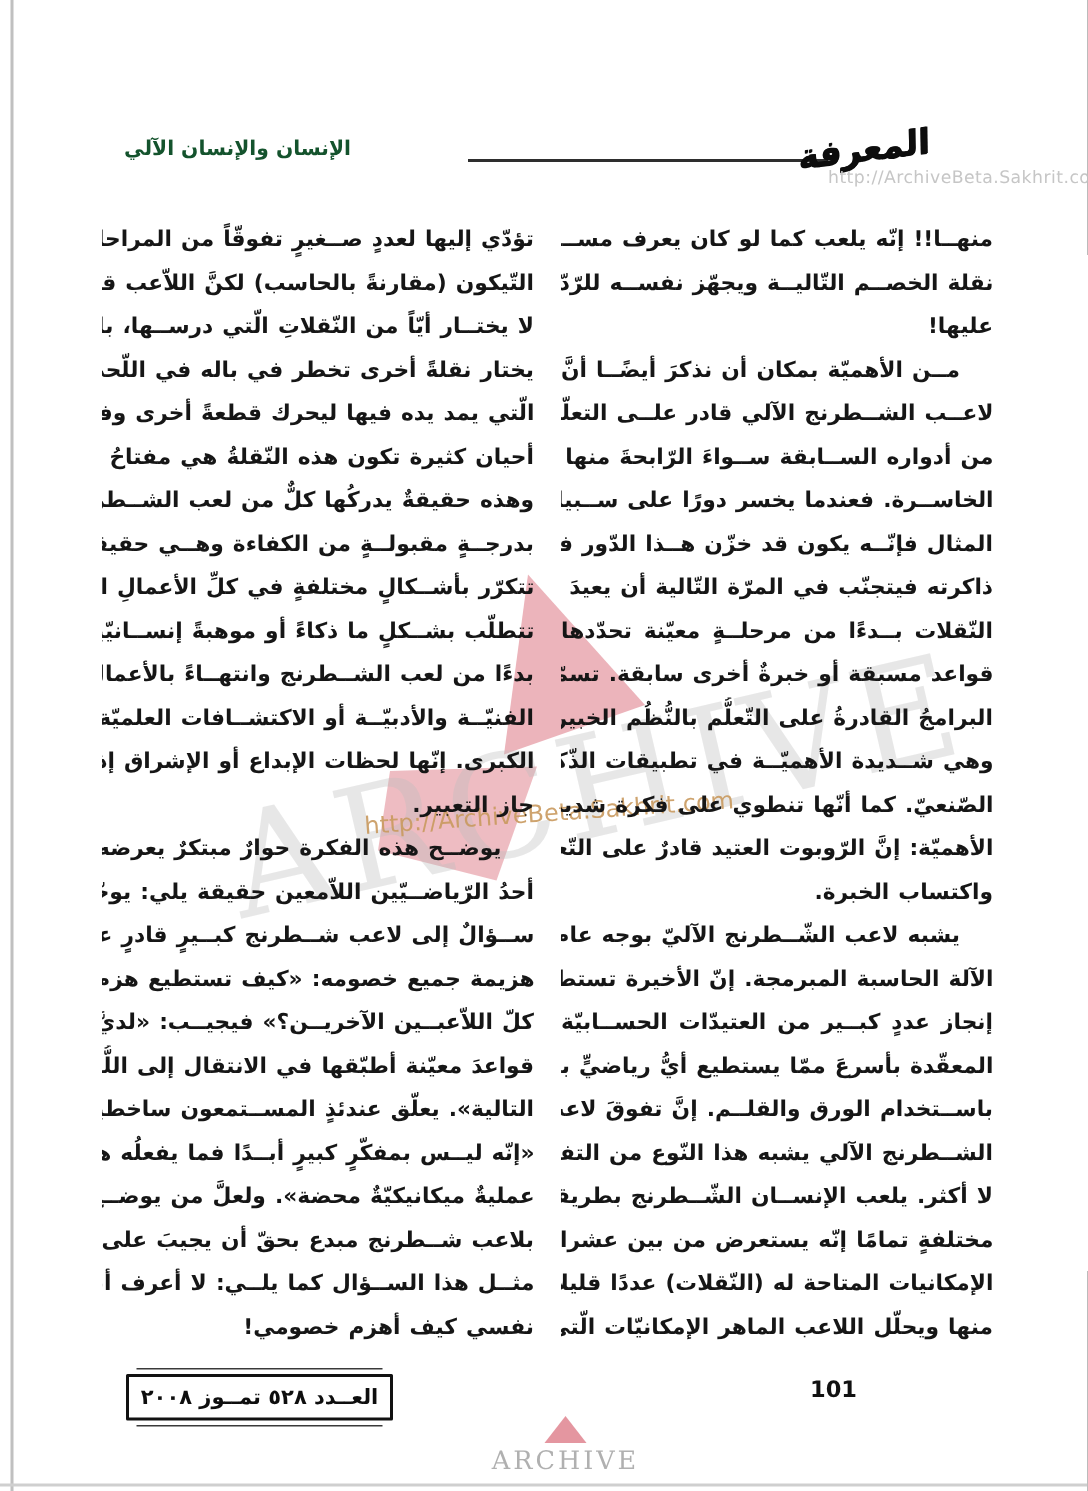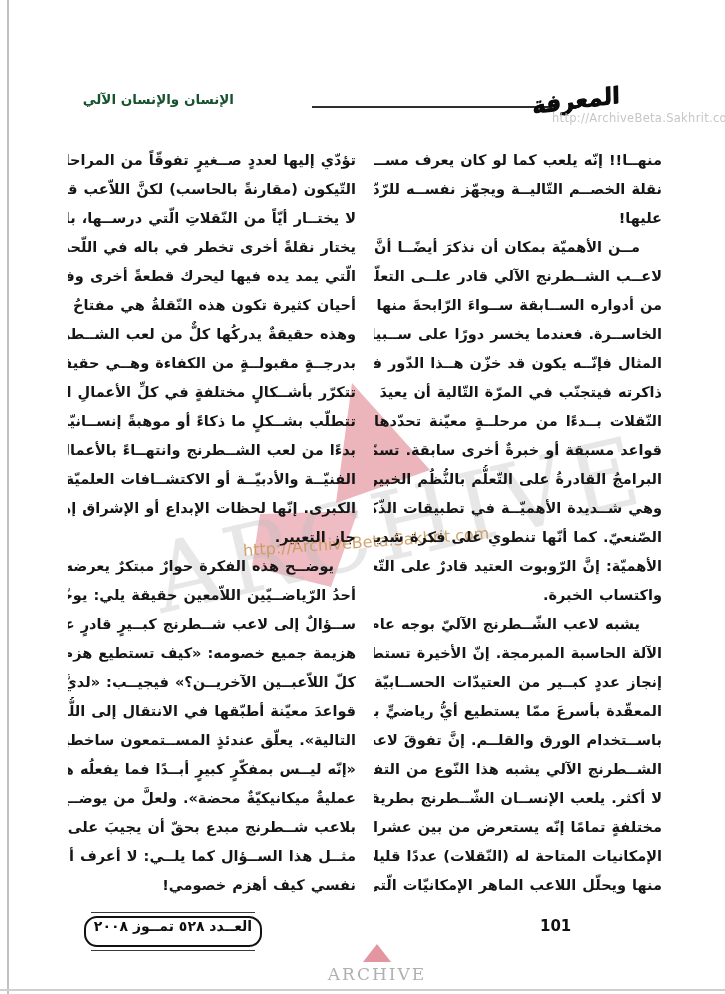--- a/index.html
+++ b/index.html
@@ -61,22 +61,22 @@
     font-size:14.5px; font-weight:700; line-height:29px; height:29px;
     text-align:justify; text-align-last:justify; overflow:hidden; white-space:nowrap;
     letter-spacing:0px; word-spacing:1px; color:#161616;
   }
   .tline.indent { padding-right:22px; }
   .tline.pend { text-align-last:right; }
 
   
   .footer-box {
     position:absolute; left:84px; top:916px; width:174px; height:27px;
-    border:2px solid #111; border-radius:13px;
-    display:flex; justify-content:center;
+    border:2px solid #111; border-radius:1px;
+    display:flex; align-items:center; justify-content:center;
     direction:rtl; font-size:14px; font-weight:700; color:#0e0e0e; background:#fff;
   }
   .footer-box::before, .footer-box::after {
     content:""; position:absolute; left:5px; right:5px; height:0;
   }
   .footer-box::before { top:-6px; border-top:1.5px solid #3a3a3a; }
   .footer-box::after  { bottom:-6px; border-bottom:1.5px solid #3a3a3a; }
   .page-number {
     position:absolute; left:540px; top:917px; font-size:15px; font-weight:700; color:#111;
     direction:rtl;

